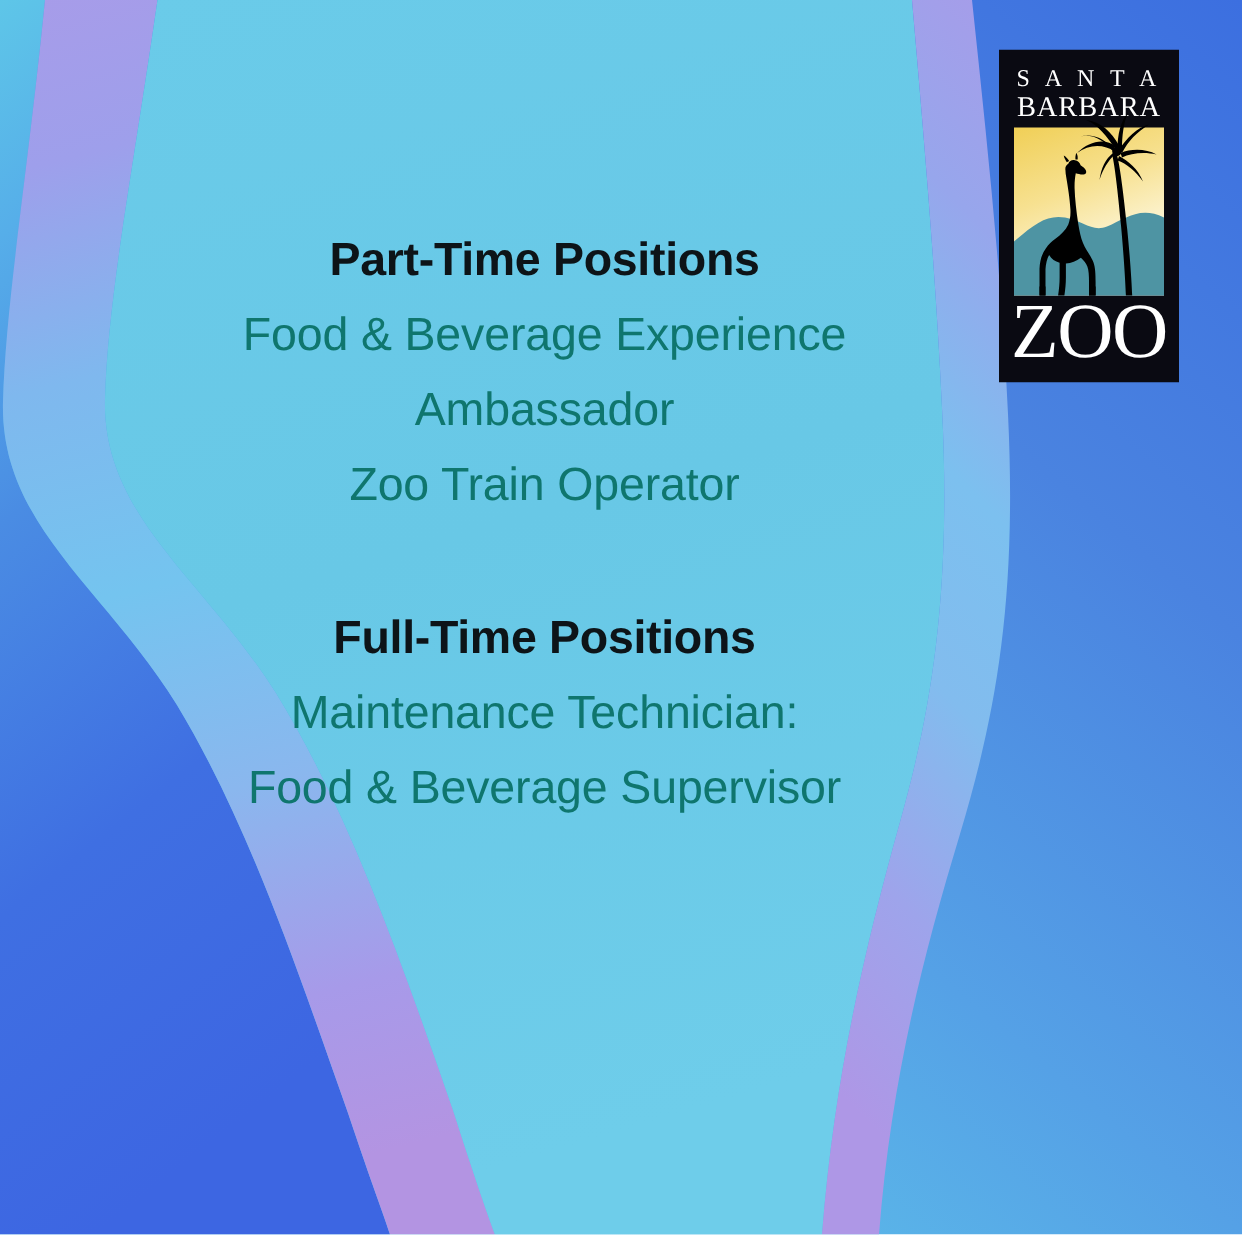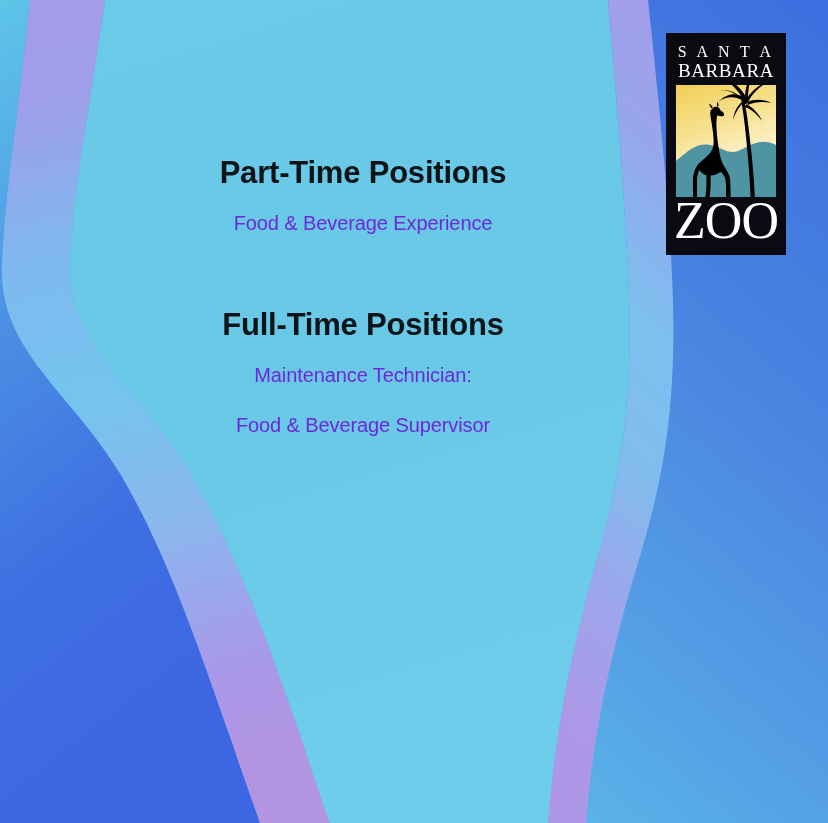--- a/index.html
+++ b/index.html
@@ -48,23 +48,23 @@
   .section { width: 100%; text-align: center; pointer-events: auto; }
   .section-heading {
     font-size: 31px;
     font-weight: bold;
     color: #0d1418;
     line-height: 50px;
     letter-spacing: -0.2px;
     white-space: nowrap;
   }
   .job-line {
-    font-size: 20px;
+    font-size: 31px;
     font-weight: normal;
-    color: #6d28d9;
+    color: #0f766e;
     line-height: 50px;
     letter-spacing: -0.1px;
     white-space: nowrap;
   }
   .section-gap { height: 52px; }
 </style>
 </head>
 <body>
 
 <div id="poster">
@@ -220,20 +220,22 @@
 
       <text x="60" y="205" text-anchor="middle" fill="#FFFFFF" font-family="'Liberation Serif', serif" font-size="52" font-weight="normal" letter-spacing="-1">ZOO</text>
     </svg>
   </div>
 
   <div id="content">
 
     <div class="section">
       <div class="section-heading">Part-Time Positions</div>
       <div class="job-line">Food &amp; Beverage Experience</div>
+      <div class="job-line">Ambassador</div>
+      <div class="job-line">Zoo Train Operator</div>
     </div>
 
     <div class="section-gap"></div>
 
     <div class="section">
       <div class="section-heading">Full-Time Positions</div>
       <div class="job-line">Maintenance Technician:</div>
       <div class="job-line">Food &amp; Beverage Supervisor</div>
     </div>
 

